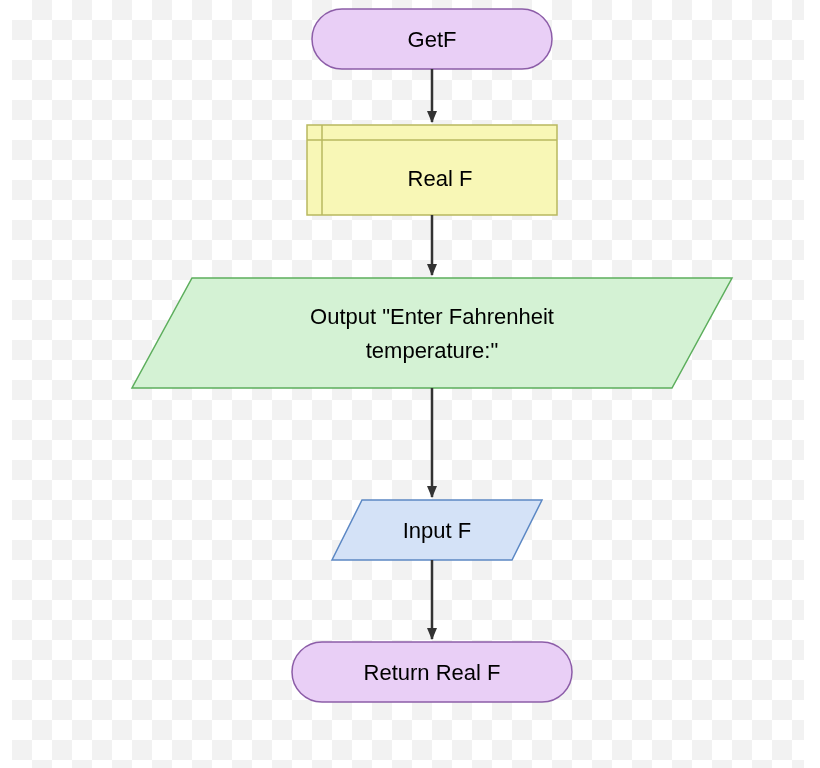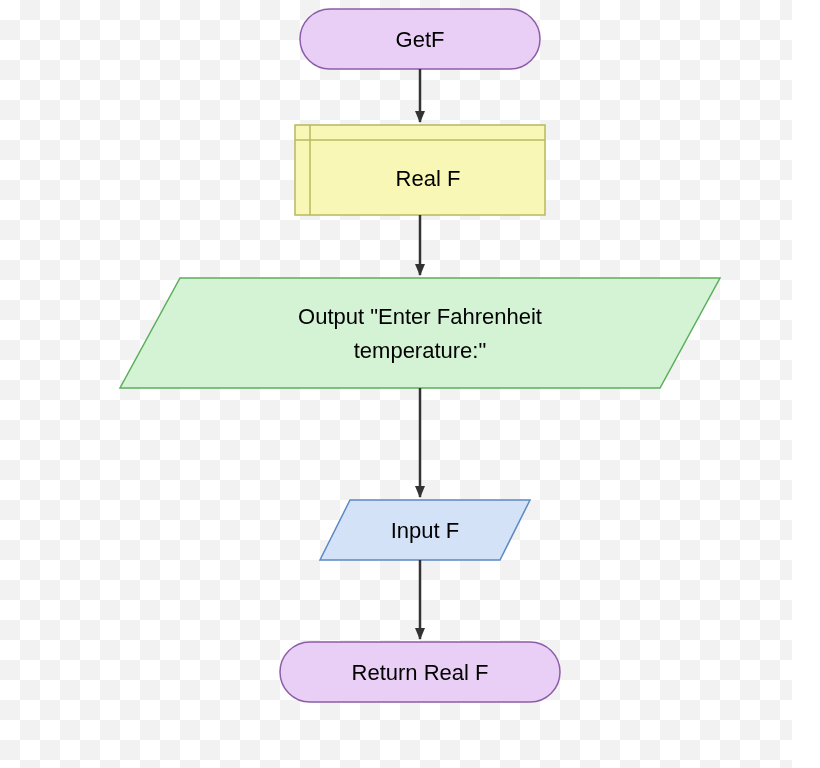--- a/index.html
+++ b/index.html
@@ -4,20 +4,21 @@
 <style>
   html,body{margin:0;padding:0;width:820px;height:768px;font-family:Arial,Helvetica,sans-serif;}
   .canvas{
     position:relative;width:792px;height:768px;
     background-color:#fff;
     background-image:
       linear-gradient(45deg,#f2f2f2 25%,transparent 25%,transparent 75%,#f2f2f2 75%,#f2f2f2),
       linear-gradient(45deg,#f2f2f2 25%,transparent 25%,transparent 75%,#f2f2f2 75%,#f2f2f2);
     background-size:40px 40px;
     background-position:0 0,20px 20px;
+    margin-left:12px;
   }
   svg{position:absolute;top:0;left:0;}
   .node-text{
     font-size:22px;
     fill:#000;
     text-anchor:middle;
     dominant-baseline:middle;
     font-family:Arial,Helvetica,sans-serif;
   }
 </style>

